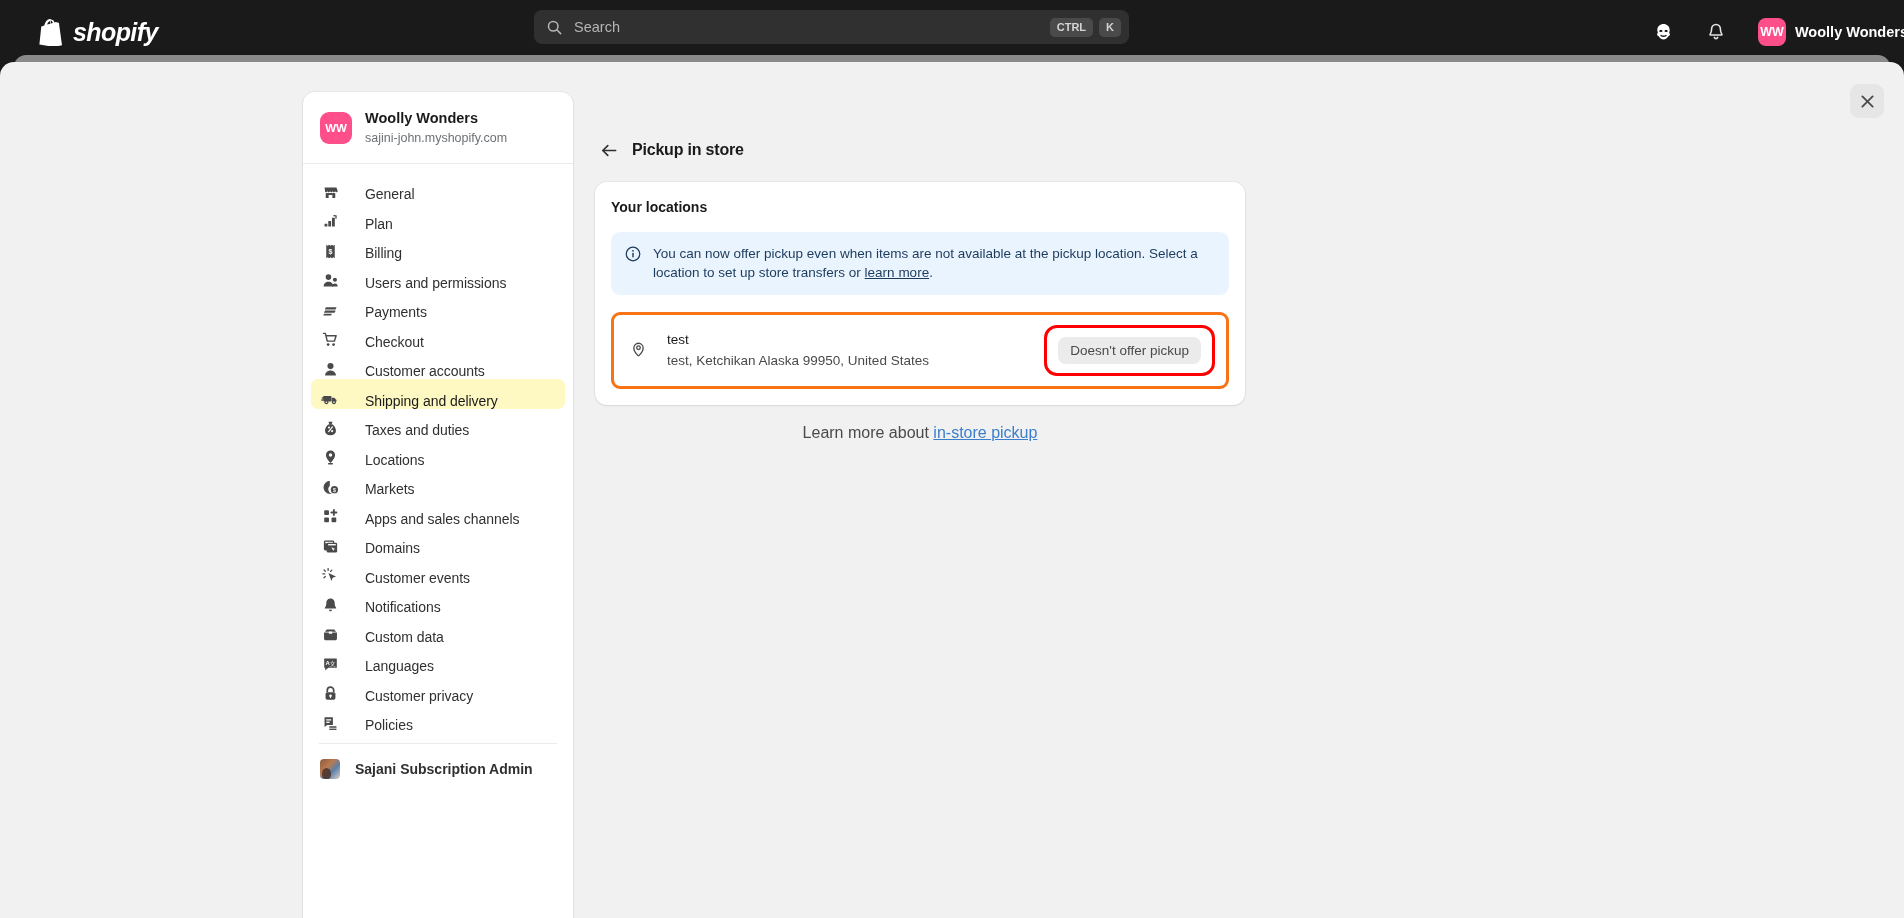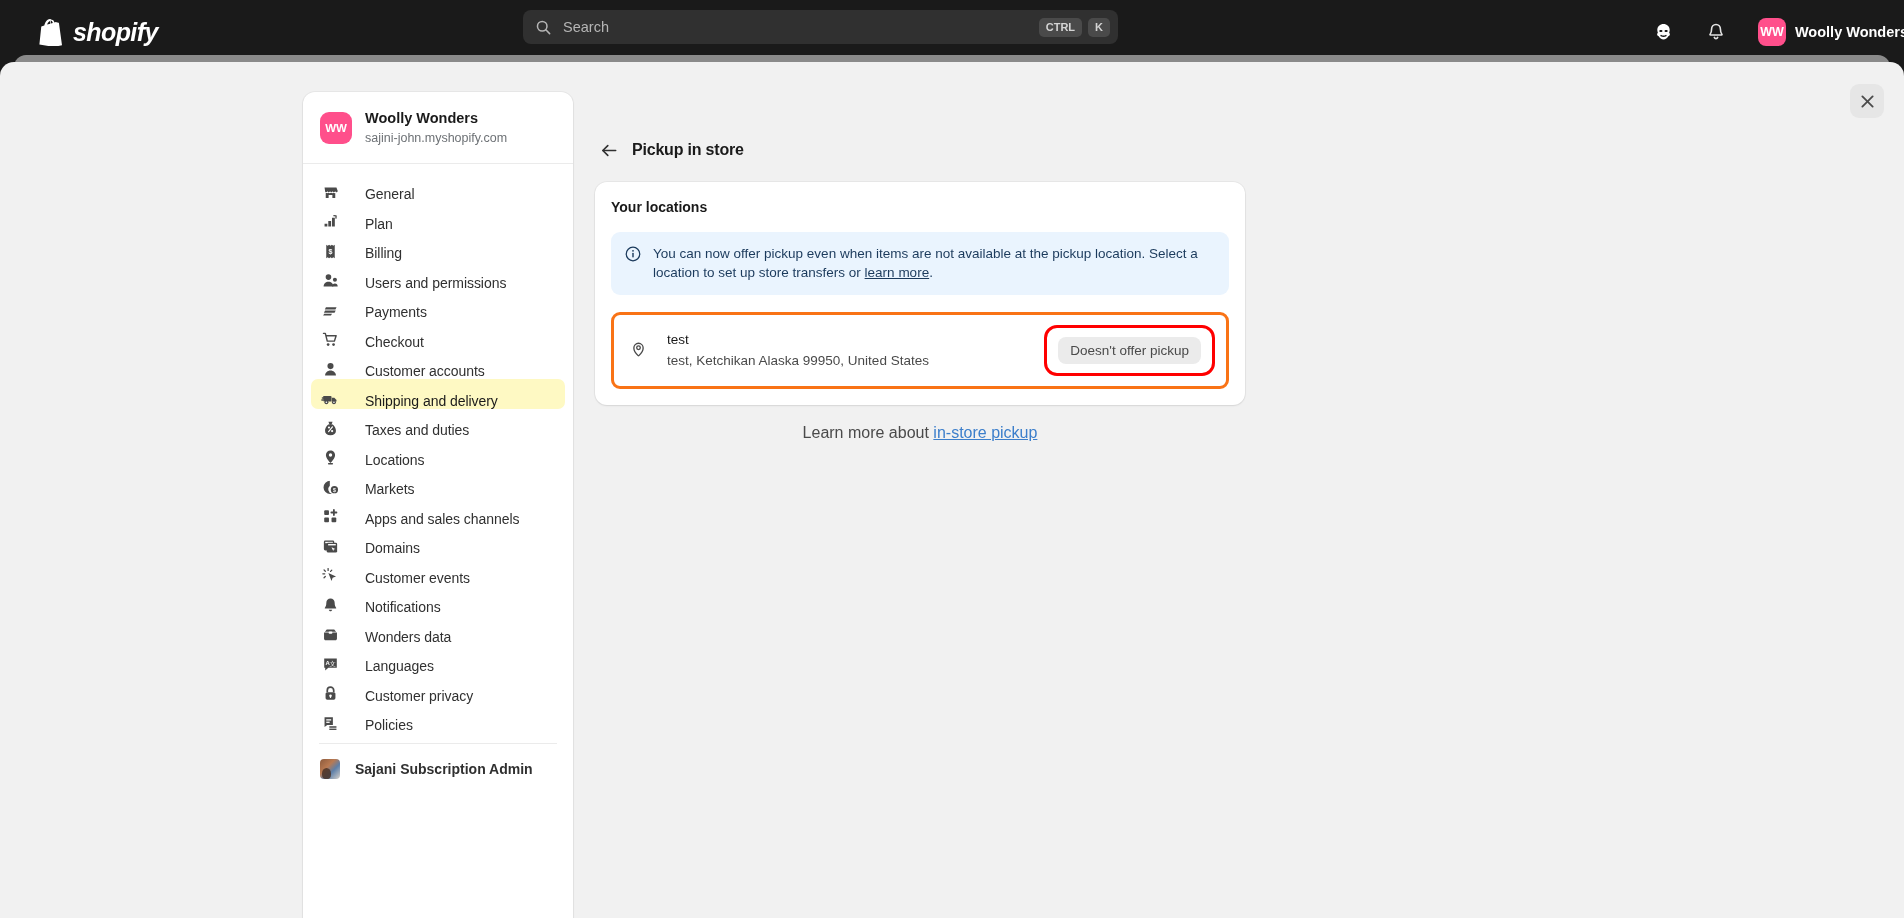--- a/index.html
+++ b/index.html
@@ -20,21 +20,21 @@
   .brand {
     display: flex; align-items: center; gap: 9px;
     margin-left: 20px;
   }
   .brand-mark { width: 26px; height: 28px; display: block; }
   .brand-word {
     color: #ffffff; font-size: 25px; font-weight: bold;
     font-style: italic; letter-spacing: -0.6px;
   }
   .search-wrap {
-    position: absolute; left: 505px; top: 10px;
+    position: absolute; left: 516px; top: 10px;
     width: 595px; height: 34px;
     background: #303030; border-radius: 8px;
     display: flex; align-items: center;
   }
   .search-icon { margin-left: 12px; display:flex; }
   .search-text {
     margin-left: 11px; color: #b5b5b5; font-size: 14.5px;
   }
   .kbd-group {
     margin-left: auto; margin-right: 8px;
@@ -445,21 +445,21 @@
       </div>
 
       <div class="navitem">
         <span class="nicon">
           <svg width="17" height="17" viewBox="0 0 20 20">
               <path fill="#4a4a4a" d="M2.4 7.6h15.2v7.3c0 1-.8 1.8-1.8 1.8H4.2c-1 0-1.8-.8-1.8-1.8V7.6z"></path>
               <path fill="#4a4a4a" d="M5.6 4.2h8.8l2.2 2.6H3.4l2.2-2.6z"></path>
               <rect x="7.8" y="6.4" width="4.4" height="2.6" rx="1.1" fill="#ffffff"></rect>
             </svg>
         </span>
-        <span class="nlabel">Wonders data</span>
+        <span class="nlabel">Custom data</span>
       </div>
 
       <div class="navitem">
         <span class="nicon">
           <svg width="17" height="17" viewBox="0 0 20 20">
               <path fill="#4a4a4a" d="M2.6 2.8h14.8v11.1H7.4L3.8 17v-3.1H2.6V2.8z"></path>
               <text x="6.6" y="11" font-size="7" font-weight="bold" fill="#ffffff" text-anchor="middle" font-family="Liberation Sans, sans-serif">A</text>
               <text x="12.6" y="11.4" font-size="7.4" fill="#ffffff" text-anchor="middle" font-family="Liberation Sans, sans-serif">文</text>
             </svg>
         </span>

